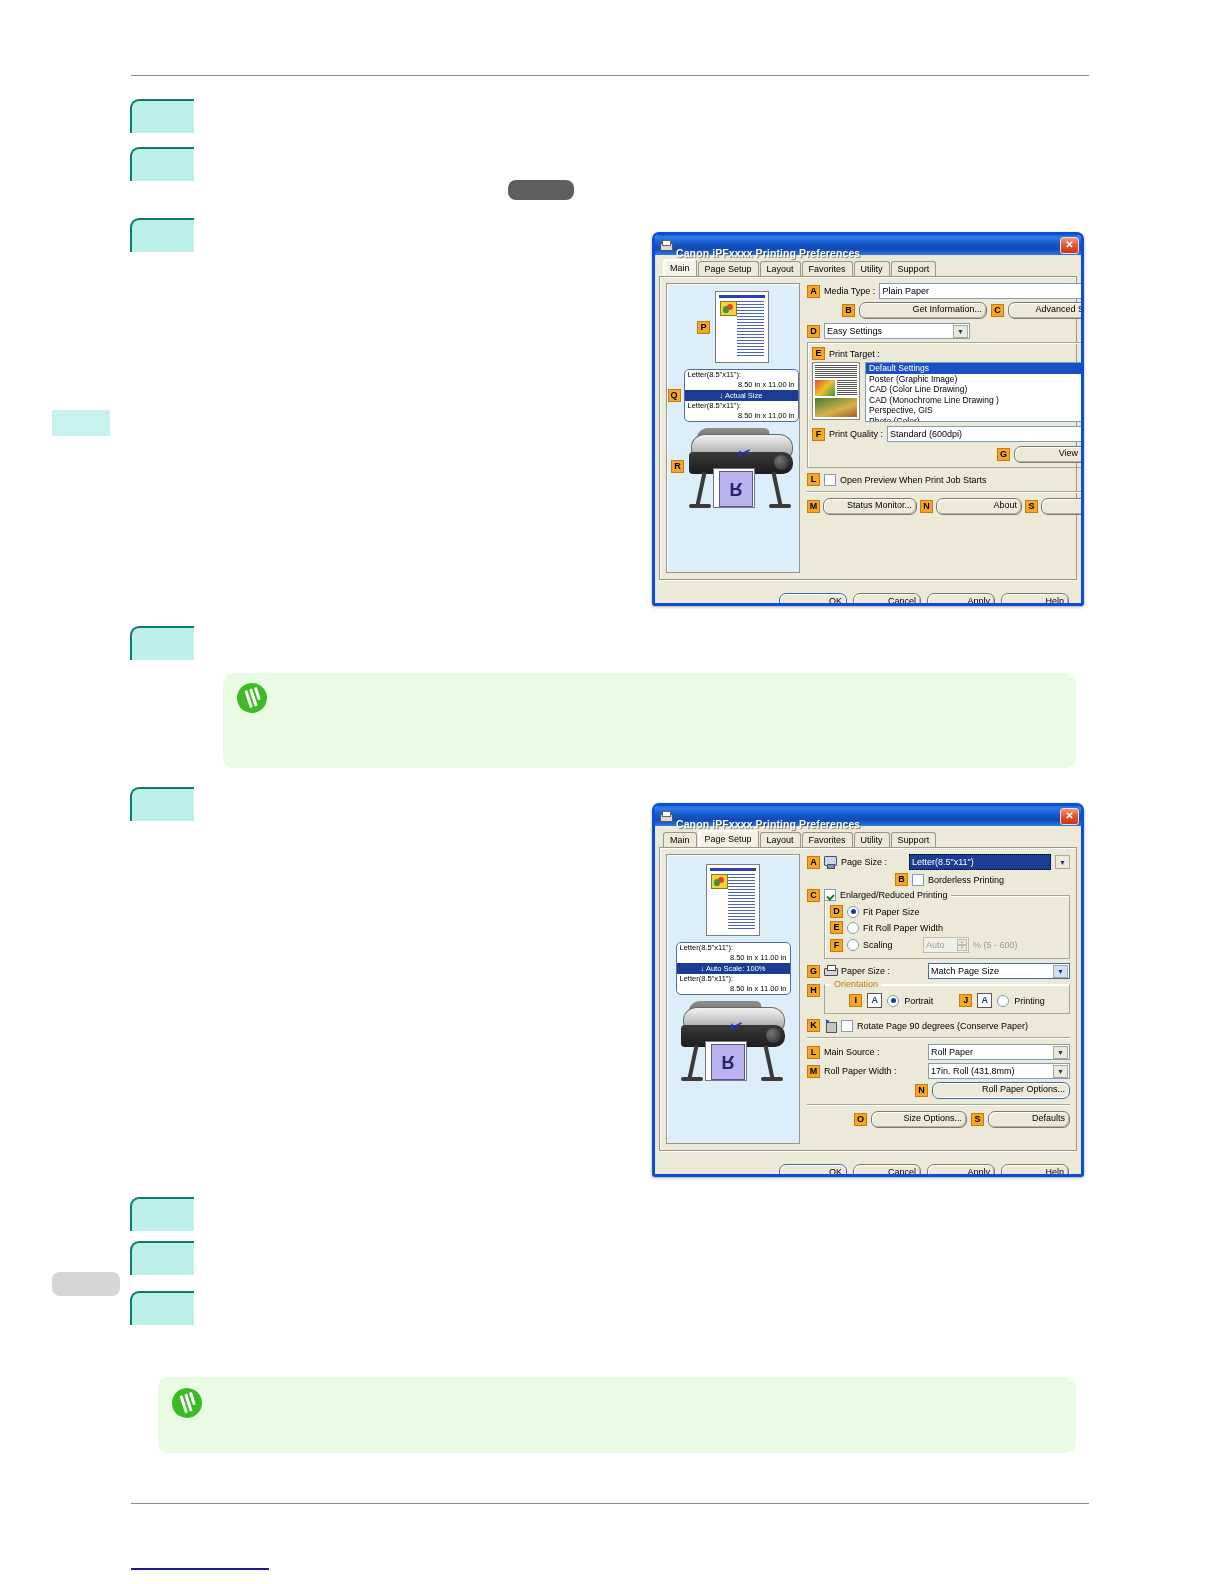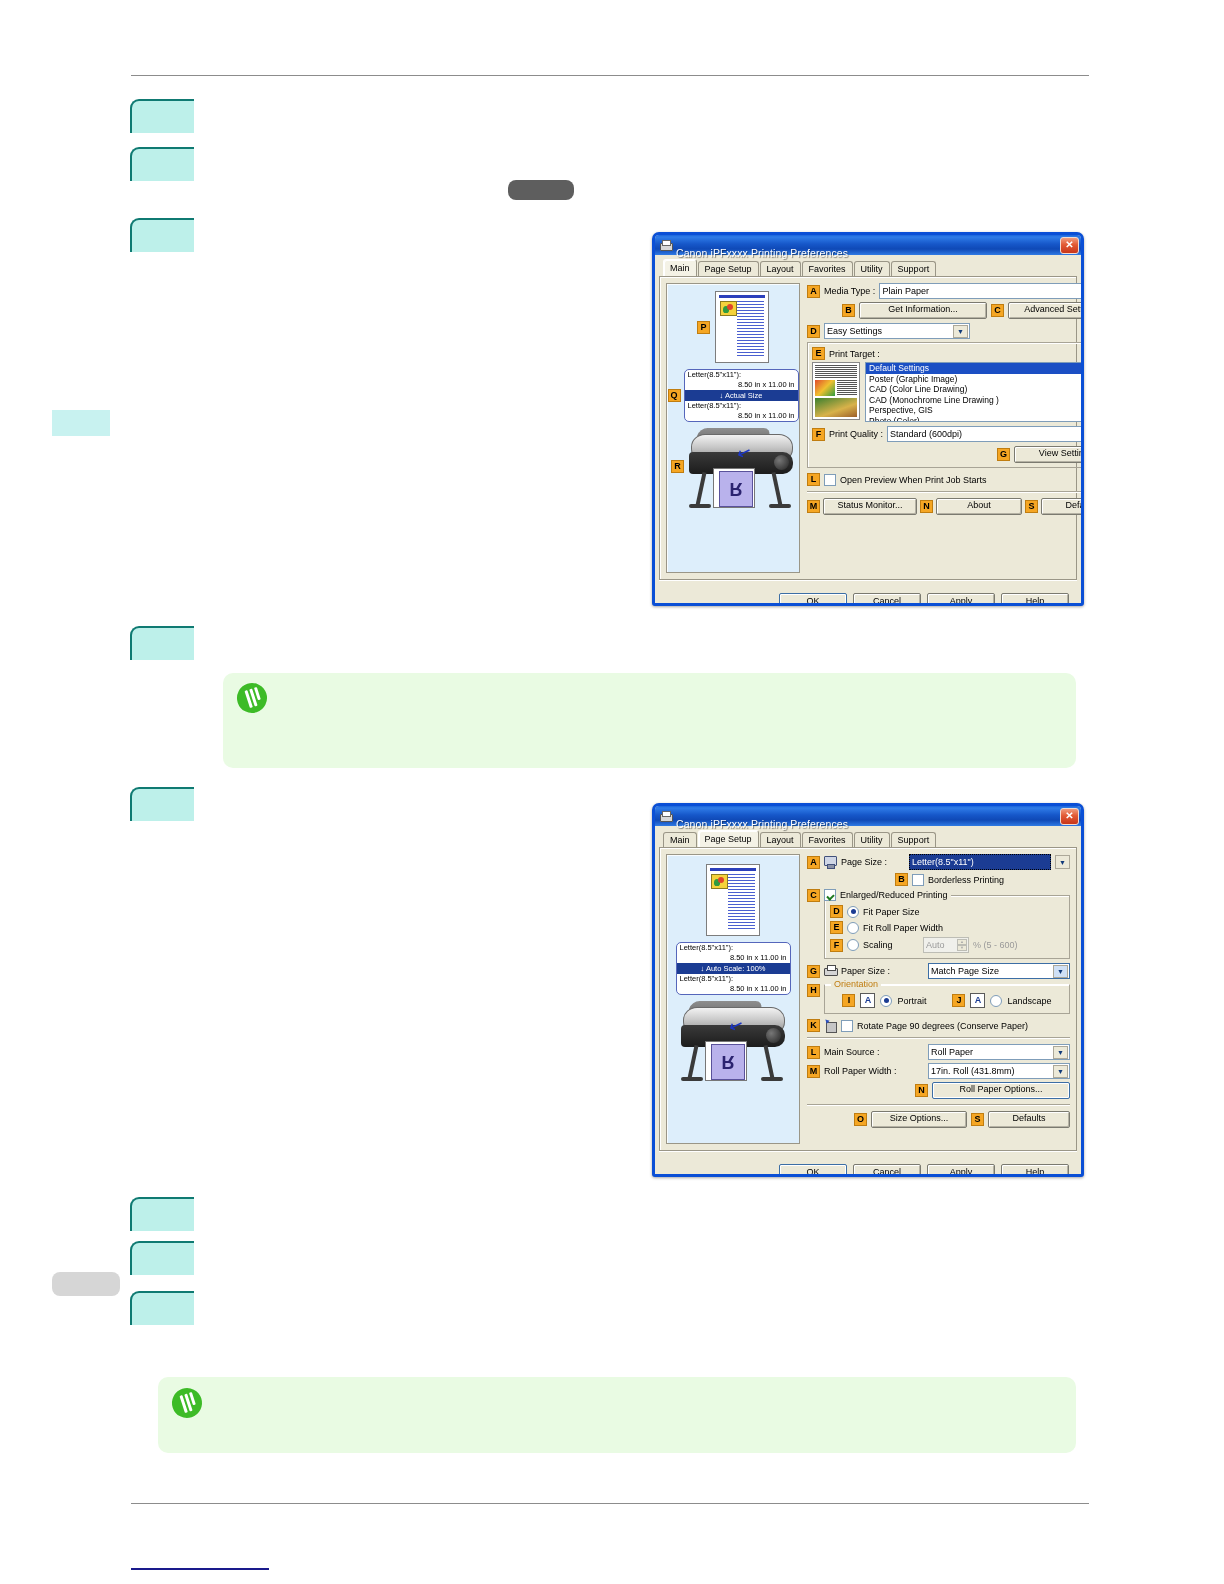--- a/index.html
+++ b/index.html
@@ -70,21 +70,21 @@
   }
   .title-ico:before{
     content:"";position:absolute;left:1px;top:4px;width:11px;height:6px;
     background:#d8d8d8;border:1px solid #555;border-radius:1px;
   }
   .title-ico:after{
     content:"";position:absolute;left:3px;top:1px;width:7px;height:4px;
     background:#fff;border:1px solid #666;
   }
   .title-text{
-    color:#fff;font-weight:normal;font-size:10.5px;
+    color:#fff;font-weight:bold;font-size:10.5px;
     text-shadow:1px 1px 1px rgba(0,0,0,.5);
     white-space:nowrap;letter-spacing:.1px;margin-top:16px;
   }
   .close-btn{
     position:absolute;right:2px;top:2px;width:17px;height:15px;
     background:linear-gradient(to bottom,#f09b7d,#e25a34 45%,#c8361a);
     border:1px solid #f2dcd2;border-radius:3px;
     color:#fff;font-size:10px;font-weight:bold;line-height:13px;text-align:center;
     cursor:pointer;
   }
@@ -174,23 +174,23 @@
     background:#fff;border:1px solid #7f9db9;height:14px;
     display:flex;align-items:center;font-size:9px;padding:0 2px;position:relative;flex:1;
   }
   .combo .arrow{
     position:absolute;right:1px;top:1px;width:13px;height:11px;
     background:#ece9d8;border:1px solid #aca899;
     display:flex;align-items:center;justify-content:center;font-size:7px;color:#103a7a;
   }
   .combo.sel-text{background:#1b3c93;color:#fff;border:1px dotted #000;}
   .btn{
-    background:#ece9d8;border:1px solid #7b7a70;border-radius:2px;
+    background:#ece9d8;border:1px solid #7b7a70;border-radius:7px;
     box-shadow:inset 1px 1px 0 #fff, inset -1px -1px 0 #b5b2a4;
-    font-size:9px;line-height:13px;height:15px;text-align:center;cursor:pointer;
+    font-size:9px;line-height:13px;height:15px;text-align:right;cursor:pointer;
     padding:0 4px;white-space:nowrap;
   }
   .btn.dflt{border:1px solid #3c6ea5;box-shadow:inset 0 0 0 1px #fff;}
   .chk{
     width:10px;height:10px;background:#fff;border:1px solid #7f9db9;
     display:inline-block;position:relative;flex:0 0 auto;
   }
   .chk.on:after{
     content:"";position:absolute;left:2px;top:4px;width:3px;height:1px;
     border-left:2px solid #1f7a1f;border-bottom:2px solid #1f7a1f;
@@ -564,21 +564,21 @@
               <span class="group-title">Orientation</span>
               <div style="display:flex;align-items:center;gap:5px;justify-content:center;">
                 <span class="badge">I</span>
                 <span class="orient-icon">A</span>
                 <span class="rdo on"></span>
                 <span class="lbl">Portrait</span>
                 <span style="width:16px;"></span>
                 <span class="badge">J</span>
                 <span class="orient-icon land">A</span>
                 <span class="rdo"></span>
-                <span class="lbl">Landscape</span>
+                <span class="lbl">Printing</span>
               </div>
             </div>
           </div>
 
           <div class="row" style="margin-top:5px;">
             <span class="badge">K</span>
             <span class="miniicon mi-rotate"></span>
             <span class="chk"></span>
             <span class="lbl">Rotate Page 90 degrees (Conserve Paper)</span>
           </div>

